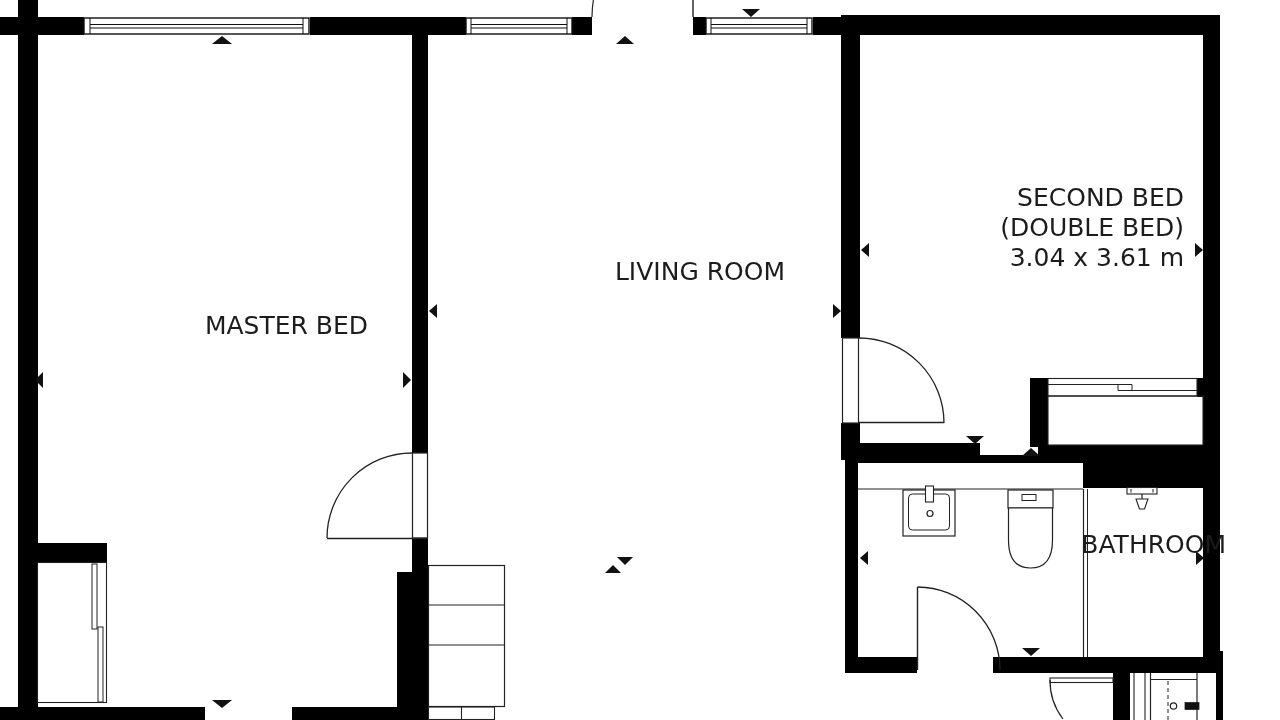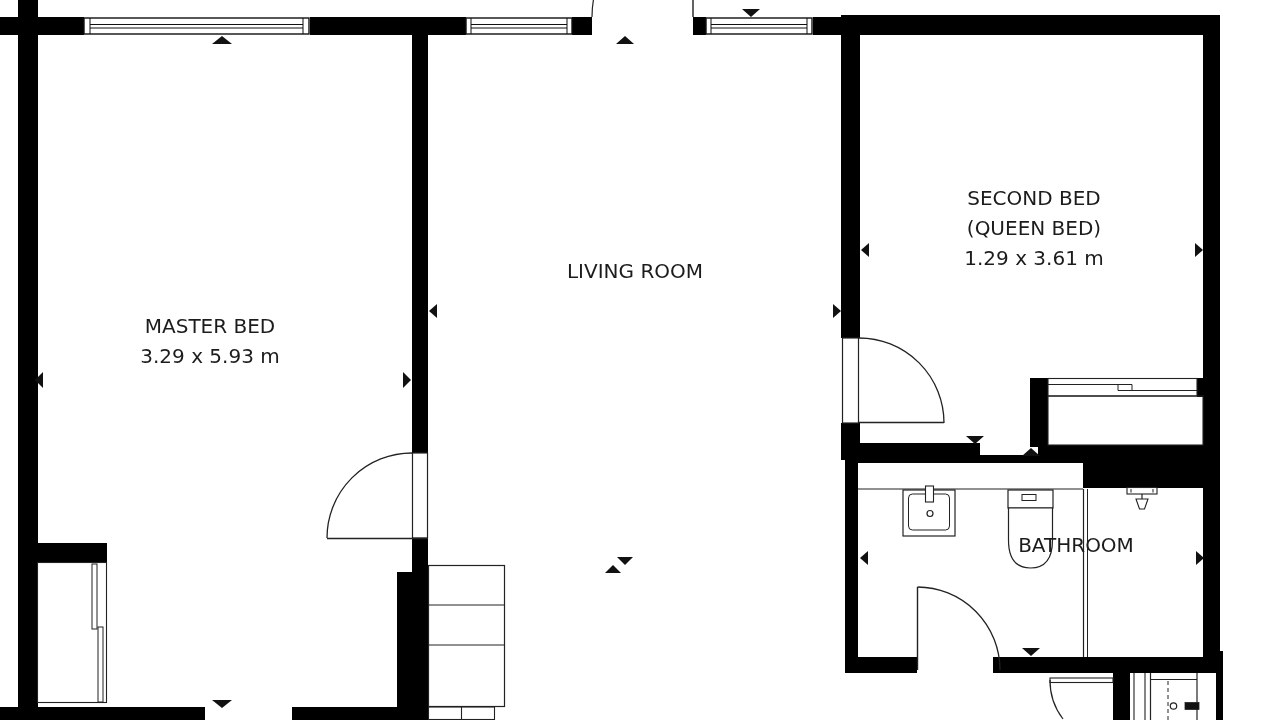--- a/index.html
+++ b/index.html
@@ -2,21 +2,21 @@
 <html><head>
 <meta charset="utf-8">
 <style>
   html,body{margin:0;padding:0;background:#ffffff;}
   .plan{
     position:relative;width:1280px;height:720px;background:#ffffff;overflow:hidden;
     font-family:"DejaVu Sans","Liberation Sans",sans-serif;color:#1c1c1c;
   }
   .wall{position:absolute;background:#000;}
   .lines{position:absolute;left:0;top:0;}
-  .label{position:absolute;text-align:center;font-size:20px;line-height:30px;white-space:nowrap;}
+  .label{position:absolute;text-align:right;font-size:25px;line-height:30px;white-space:nowrap;}
   .label div{margin:0;}
 </style>
 </head>
 <body>
 
 <div class="plan">
 
   <div class="wall" style="left:18px;top:0;width:20px;height:720px;"></div>
   <div class="wall" style="left:0;top:17px;width:84px;height:18px;"></div>
   <div class="wall" style="left:310px;top:17px;width:156px;height:18px;"></div>
@@ -168,32 +168,31 @@
       <polygon points="869,243 869,257 861,250"></polygon>
       <polygon points="1195,243 1195,257 1203,250"></polygon>
       <polygon points="966,436 984,436 975,444"></polygon>
       <polygon points="1022,456 1040,456 1031,448"></polygon>
       <polygon points="1022,648 1040,648 1031,656"></polygon>
       <polygon points="868,551 868,565 860,558"></polygon>
       <polygon points="1196,551 1196,565 1204,558"></polygon>
     </g>
   </svg>
 
-  <div class="label" style="left:60px;top:311px;width:300px;">
+  <div class="label" style="left:68px;top:311px;width:300px;">
     <div>MASTER BED</div>
-    <div>3.29 x 5.93 m</div>
   </div>
 
   <div class="label" style="left:485px;top:255px;width:300px;line-height:33px;">
     <div>LIVING ROOM</div>
   </div>
 
   <div class="label" style="left:884px;top:183px;width:300px;">
     <div>SECOND BED</div>
-    <div>(QUEEN BED)</div>
-    <div>1.29 x 3.61 m</div>
+    <div>(DOUBLE BED)</div>
+    <div>3.04 x 3.61 m</div>
   </div>
 
   <div class="label" style="left:926px;top:530px;width:300px;">
     <div>BATHROOM</div>
   </div>
 
 </div>
 
 </body></html>

